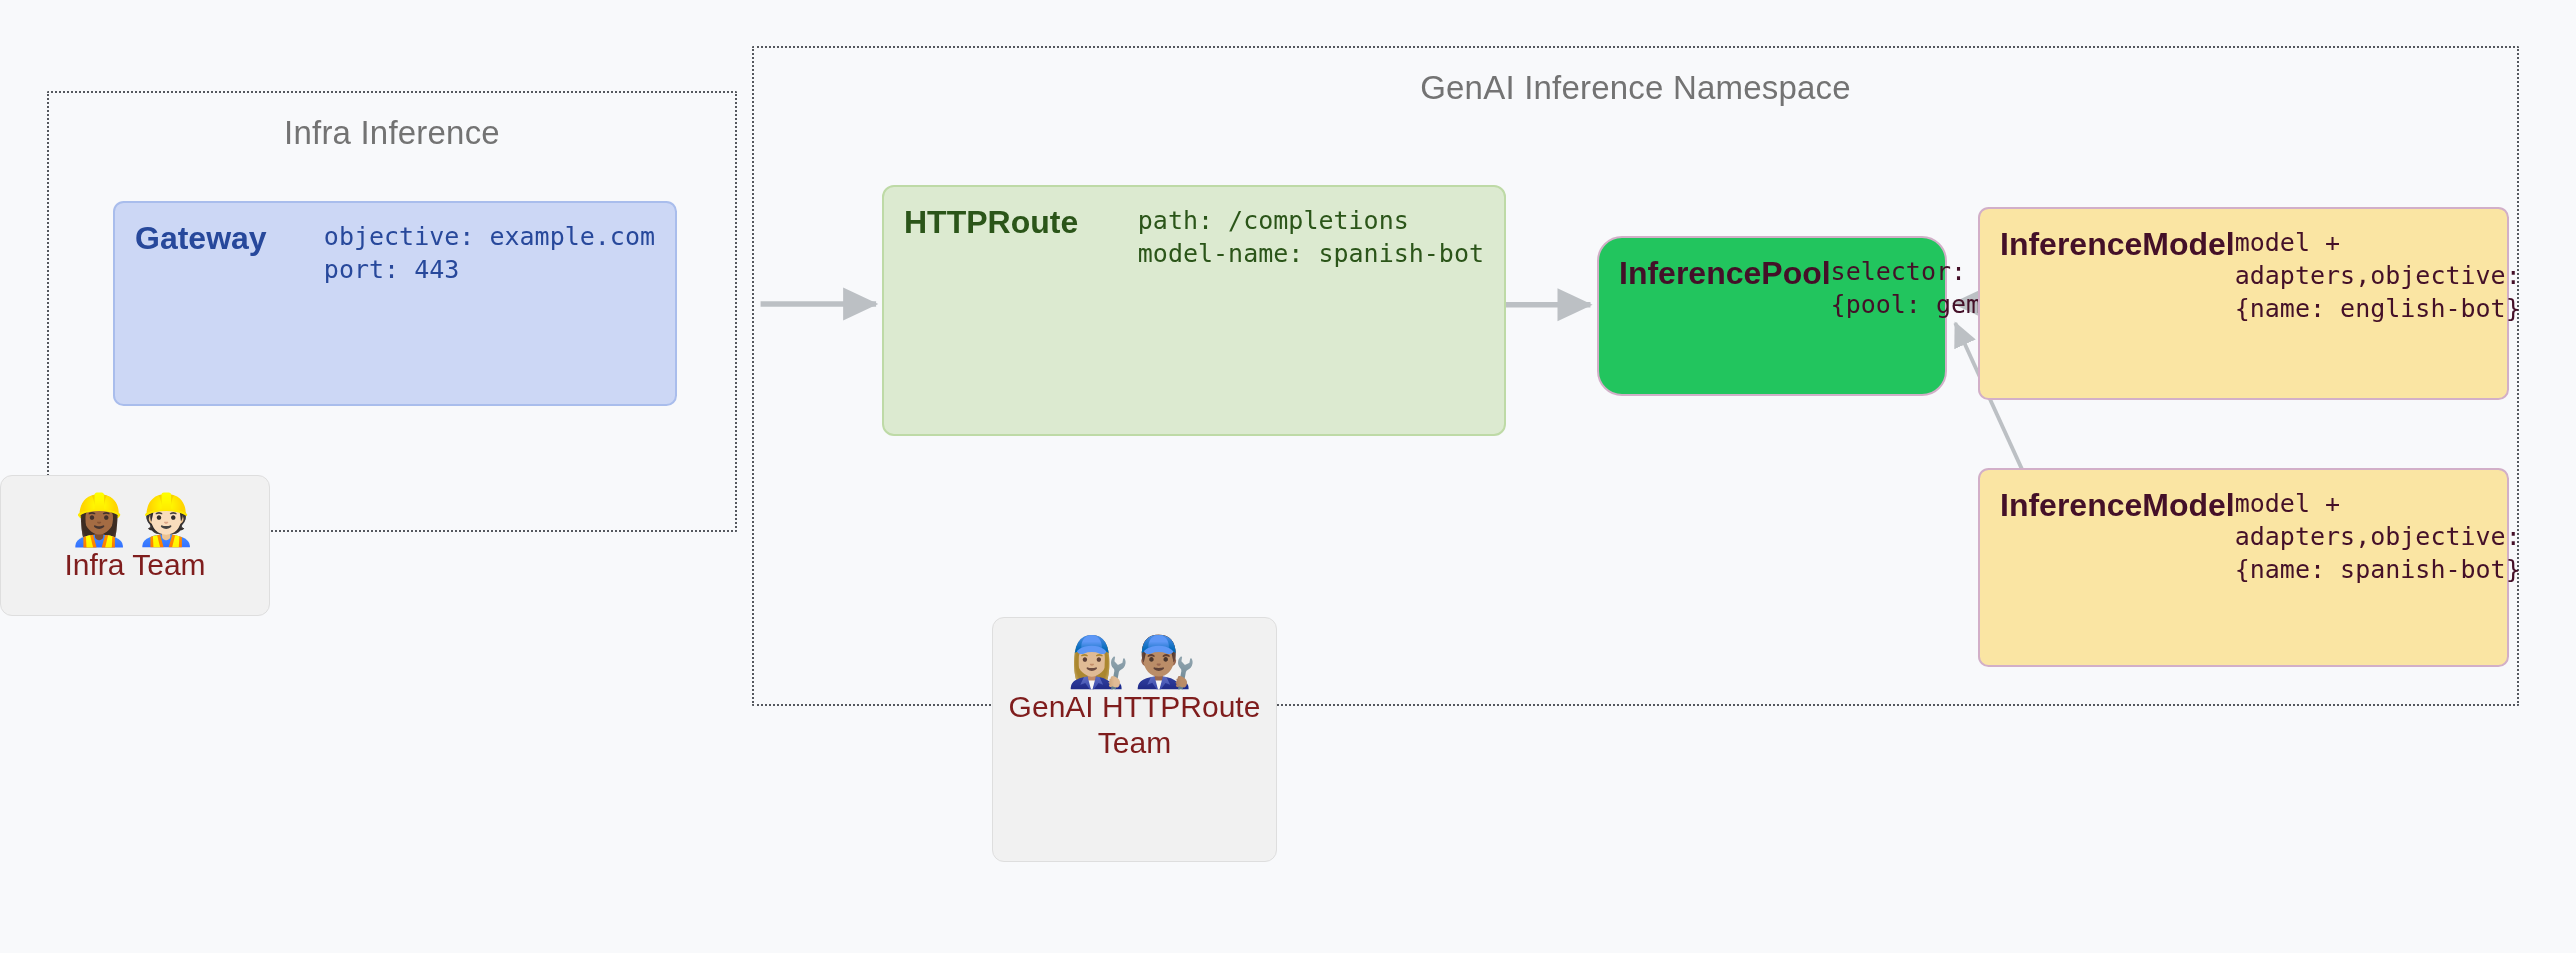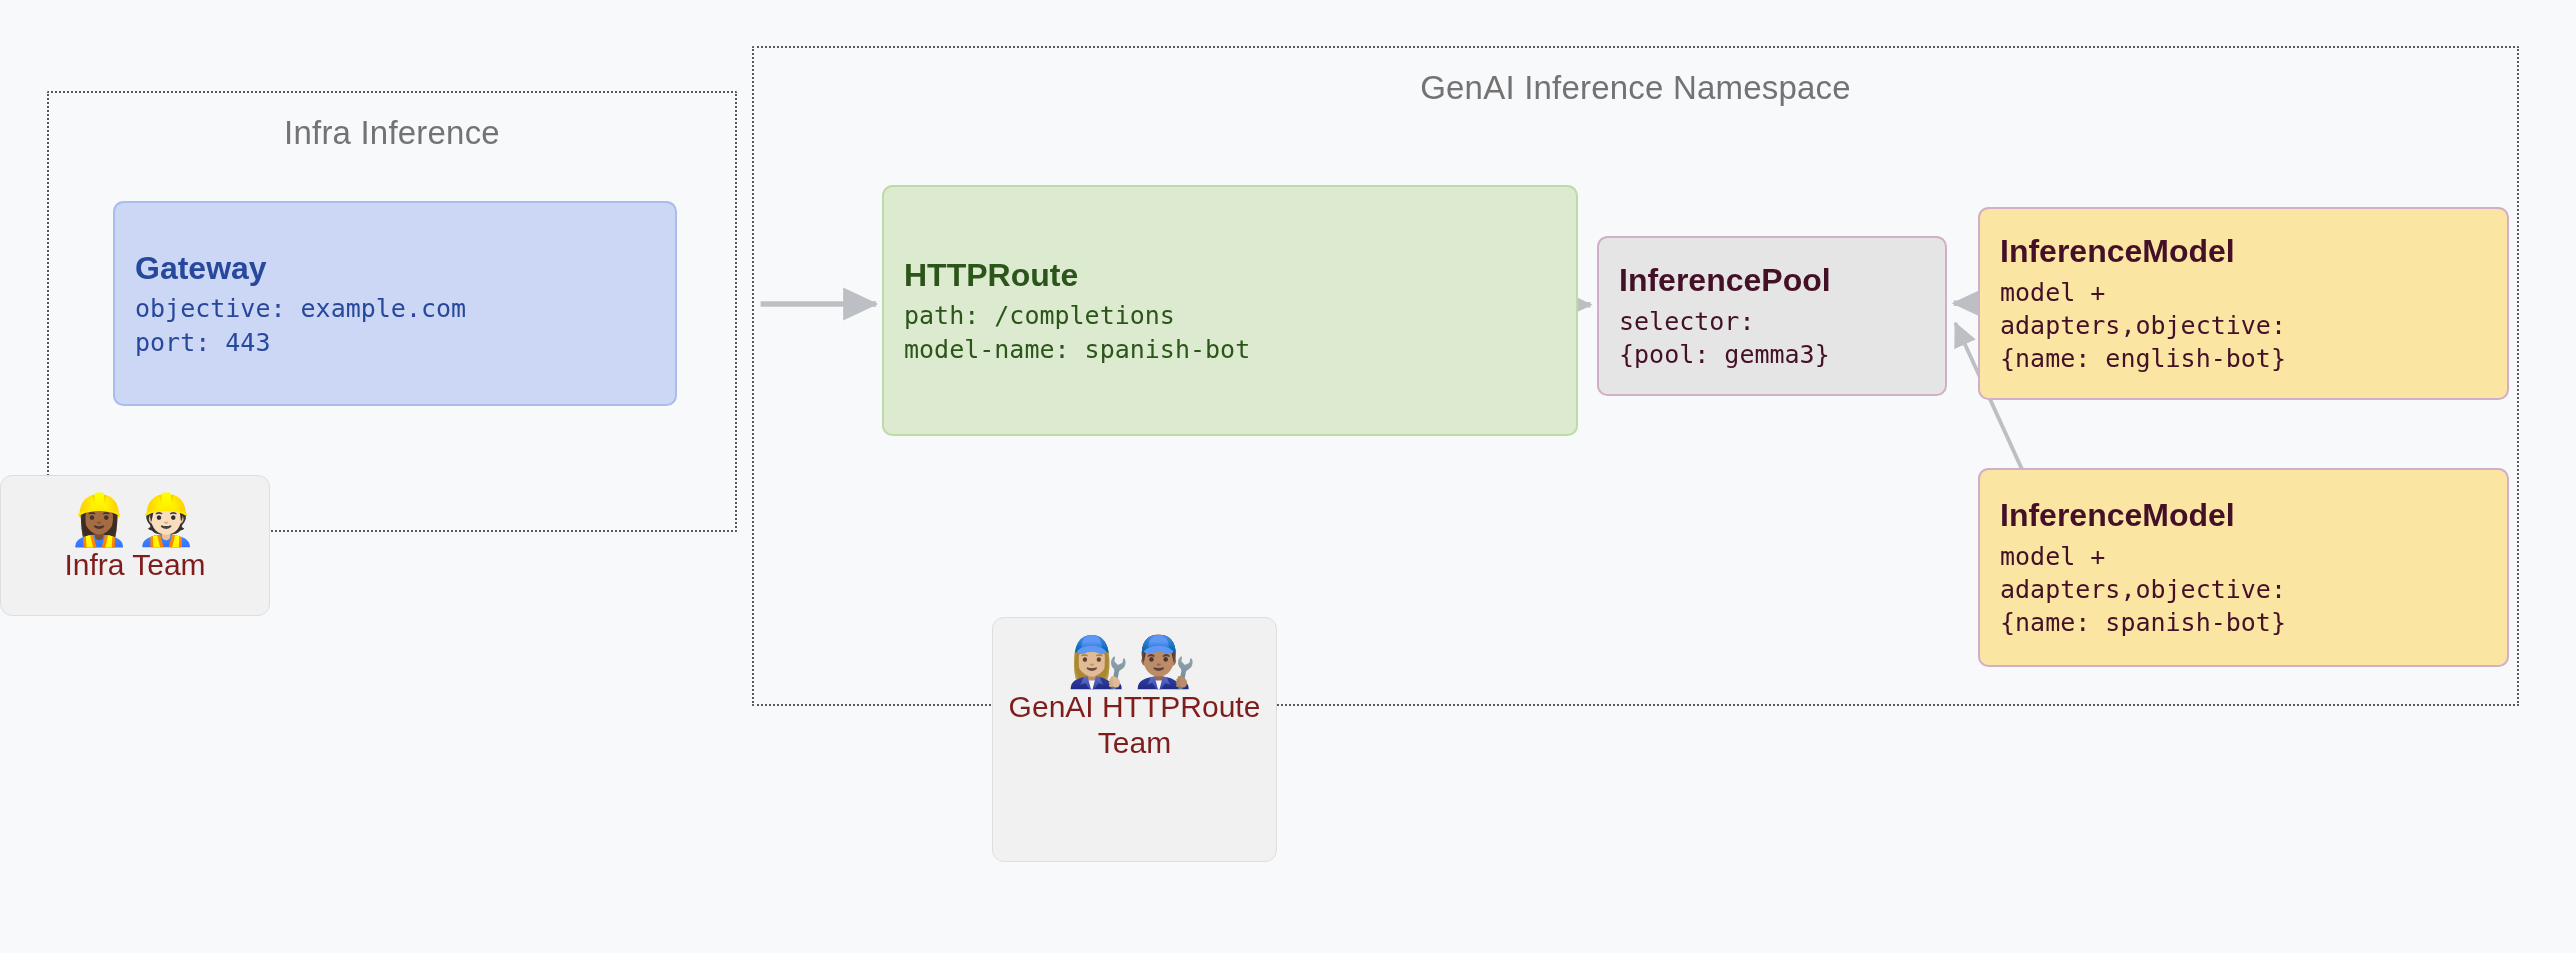--- a/index.html
+++ b/index.html
@@ -55,22 +55,22 @@
 
   
   .card {
     position: absolute;
     box-sizing: border-box;
     border-radius: 10.6px;
     border-width: 2.3px;
     border-style: solid;
     padding: 16.7px 20px 15px 20px;
     display: flex;
-    flex-direction: column;
-    justify-content: center;
+    flex-direction: row;
+    justify-content: space-between;
   }
   .card-title {
     font-family: "Liberation Sans", sans-serif;
     font-weight: bold;
     font-size: 32px;
     line-height: 1.18;
     margin-bottom: 4.6px;
     white-space: nowrap;
   }
   .card-lines {
@@ -90,35 +90,37 @@
     height: 205px;
     background: #ccd7f5;
     border-color: #a9bdec;
   }
   #gateway .card-title, #gateway .card-lines { color: #27489b; }
 
   
   #httproute {
     left: 882px;
     top: 185px;
-    width: 696px;
+    width: 624px;
     height: 251px;
     background: #dcead0;
     border-color: #bedaa6;
+    border-radius: 12px;
   }
   #httproute .card-title, #httproute .card-lines { color: #2b5519; }
 
   
   #inferencepool {
     left: 1597px;
     top: 236px;
     width: 350px;
     height: 160px;
-    background: #e5e5e5;
+    background: #22c55e;
     border-color: #d2afc8;
+    border-radius: 25px;
   }
   #inferencepool .card-title, #inferencepool .card-lines { color: #441028; }
 
   
   .inference-model {
     left: 1978px;
     width: 531px;
     background: #fae5a3;
     border-color: #d2afc8;
   }

